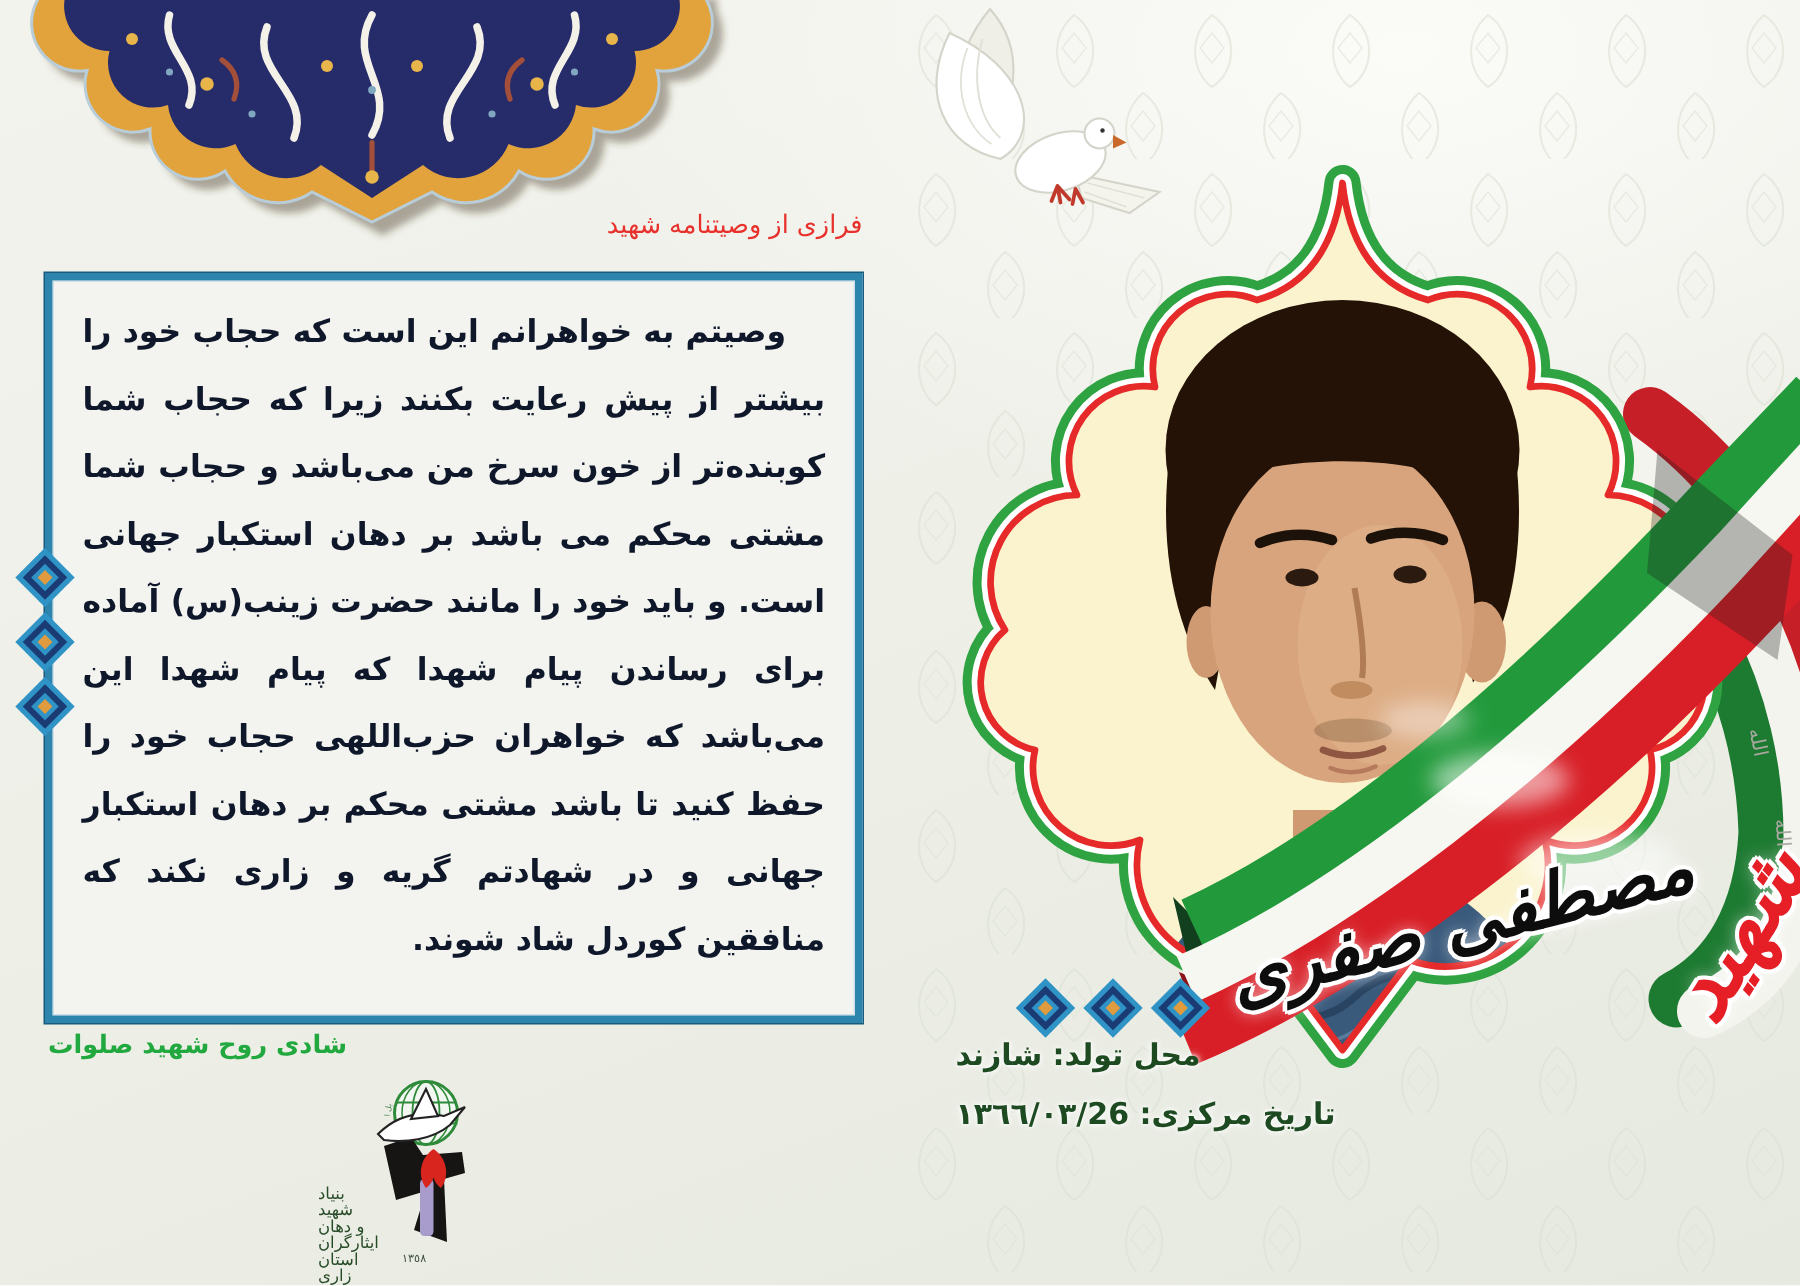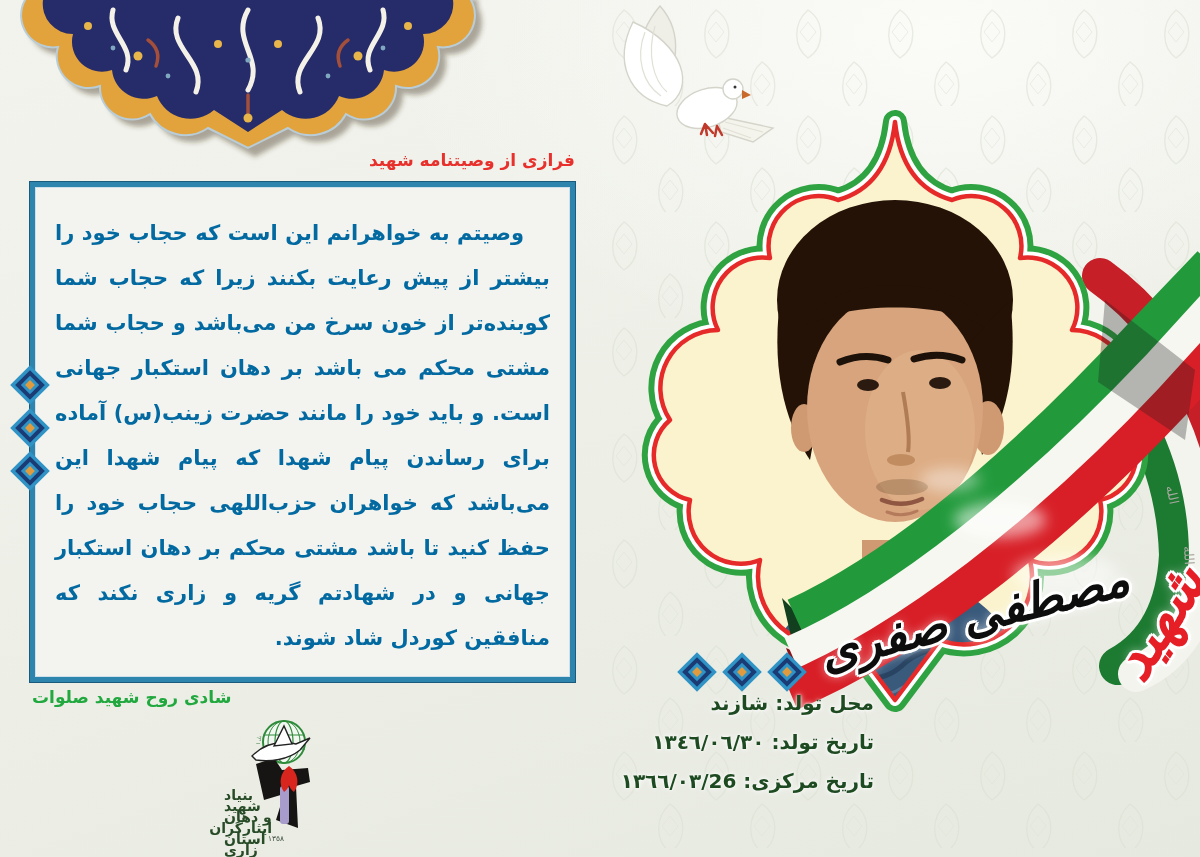--- a/index.html
+++ b/index.html
@@ -6,50 +6,50 @@
   body{font-family:"DejaVu Sans",sans-serif;}
   .page{
     position:relative;width:1200px;height:857px;overflow:hidden;
     background:
       radial-gradient(900px 520px at 78% 4%, #fbfbf8 0%, rgba(251,251,248,0) 62%),
       linear-gradient(160deg,#f2f3ed 0%,#edefe7 55%,#e6e9e0 100%);
   }
   .abs{position:absolute;}
   
   .heading{
-    left:30px;top:150px;width:545px;text-align:right;direction:rtl;
-    font-size:17px;font-weight:bold;color:#e8312c;letter-spacing:0;
+    left:30px;top:140px;width:545px;text-align:right;direction:rtl;
+    font-size:17px;font-weight:normal;color:#e8312c;letter-spacing:0;
   }
   .will-box{
     left:30px;top:182px;width:535px;height:490px;
     background:#f3f4ef;
     border:5px solid #2d84ad;
     box-shadow:0 0 0 1px #195a7d, inset 0 0 0 1px #cfe0ea;
   }
   .will-text{
-    margin:0;padding:24px 20px 0 20px;
+    margin:0;padding:12px 20px 0 20px;
     direction:rtl;text-align:justify;text-indent:26px;
-    font-size:21px;line-height:45px;font-weight:bold;color:#0369a1;
+    font-size:21px;line-height:45px;font-weight:bold;color:#0f172a;
   }
   .blessing{
     left:32px;top:687px;direction:rtl;
     font-size:17px;font-weight:bold;color:#21a83e;
   }
   
   .logo-wrap{left:212px;top:708px;width:130px;height:145px;}
   .logo-org{
-    position:absolute;left:12px;top:82px;width:48px;direction:rtl;text-align:left;
-    font-size:14px;line-height:11px;font-weight:bold;color:#274b27;
+    position:absolute;left:0;top:82px;width:48px;direction:rtl;text-align:left;
+    font-size:11px;line-height:11px;font-weight:normal;color:#274b27;
   }
   .logo-year{
     position:absolute;left:56px;top:126px;font-size:7.5px;color:#3a4a3a;font-weight:normal;
   }
   
   .details{
-    left:606px;top:684px;width:268px;direction:rtl;text-align:right;
+    left:637px;top:684px;width:268px;direction:rtl;text-align:left;
     font-size:20px;line-height:39px;font-weight:bold;color:#1d4a21;
     text-shadow:0 0 3px #fff,0 0 6px rgba(255,255,255,.9);
   }
   .name-callig{
     left:852px;top:583px;width:280px;direction:rtl;text-align:center;
     transform:rotate(-14deg);
     font-size:48px;font-weight:bold;color:#0d0d0d;font-style:italic;
     text-shadow:-2px -2px 0 #fff,2px -2px 0 #fff,-2px 2px 0 #fff,2px 2px 0 #fff,
                 0 -3px 0 #fff,0 3px 0 #fff,-3px 0 0 #fff,3px 0 0 #fff,
                 0 0 12px rgba(255,255,255,.95);
@@ -290,22 +290,18 @@
     <use href="#pxd" x="70" y="24"></use>
     <use href="#pxd" x="115" y="24"></use>
   </svg>
 
   <div class="abs details">
     <div>
       <span>محل تولد:</span>
       <span>شازند</span>
     </div>
     <div>
-      <span>تاریخ تولد:</span>
-      <span>١٣٤٦/٠٦/٣٠</span>
-    </div>
-    <div>
       <span>تاریخ مرکزی:</span>
       <span>١٣٦٦/٠٣/26</span>
     </div>
   </div>
 
 </div>
 
 </body></html>

